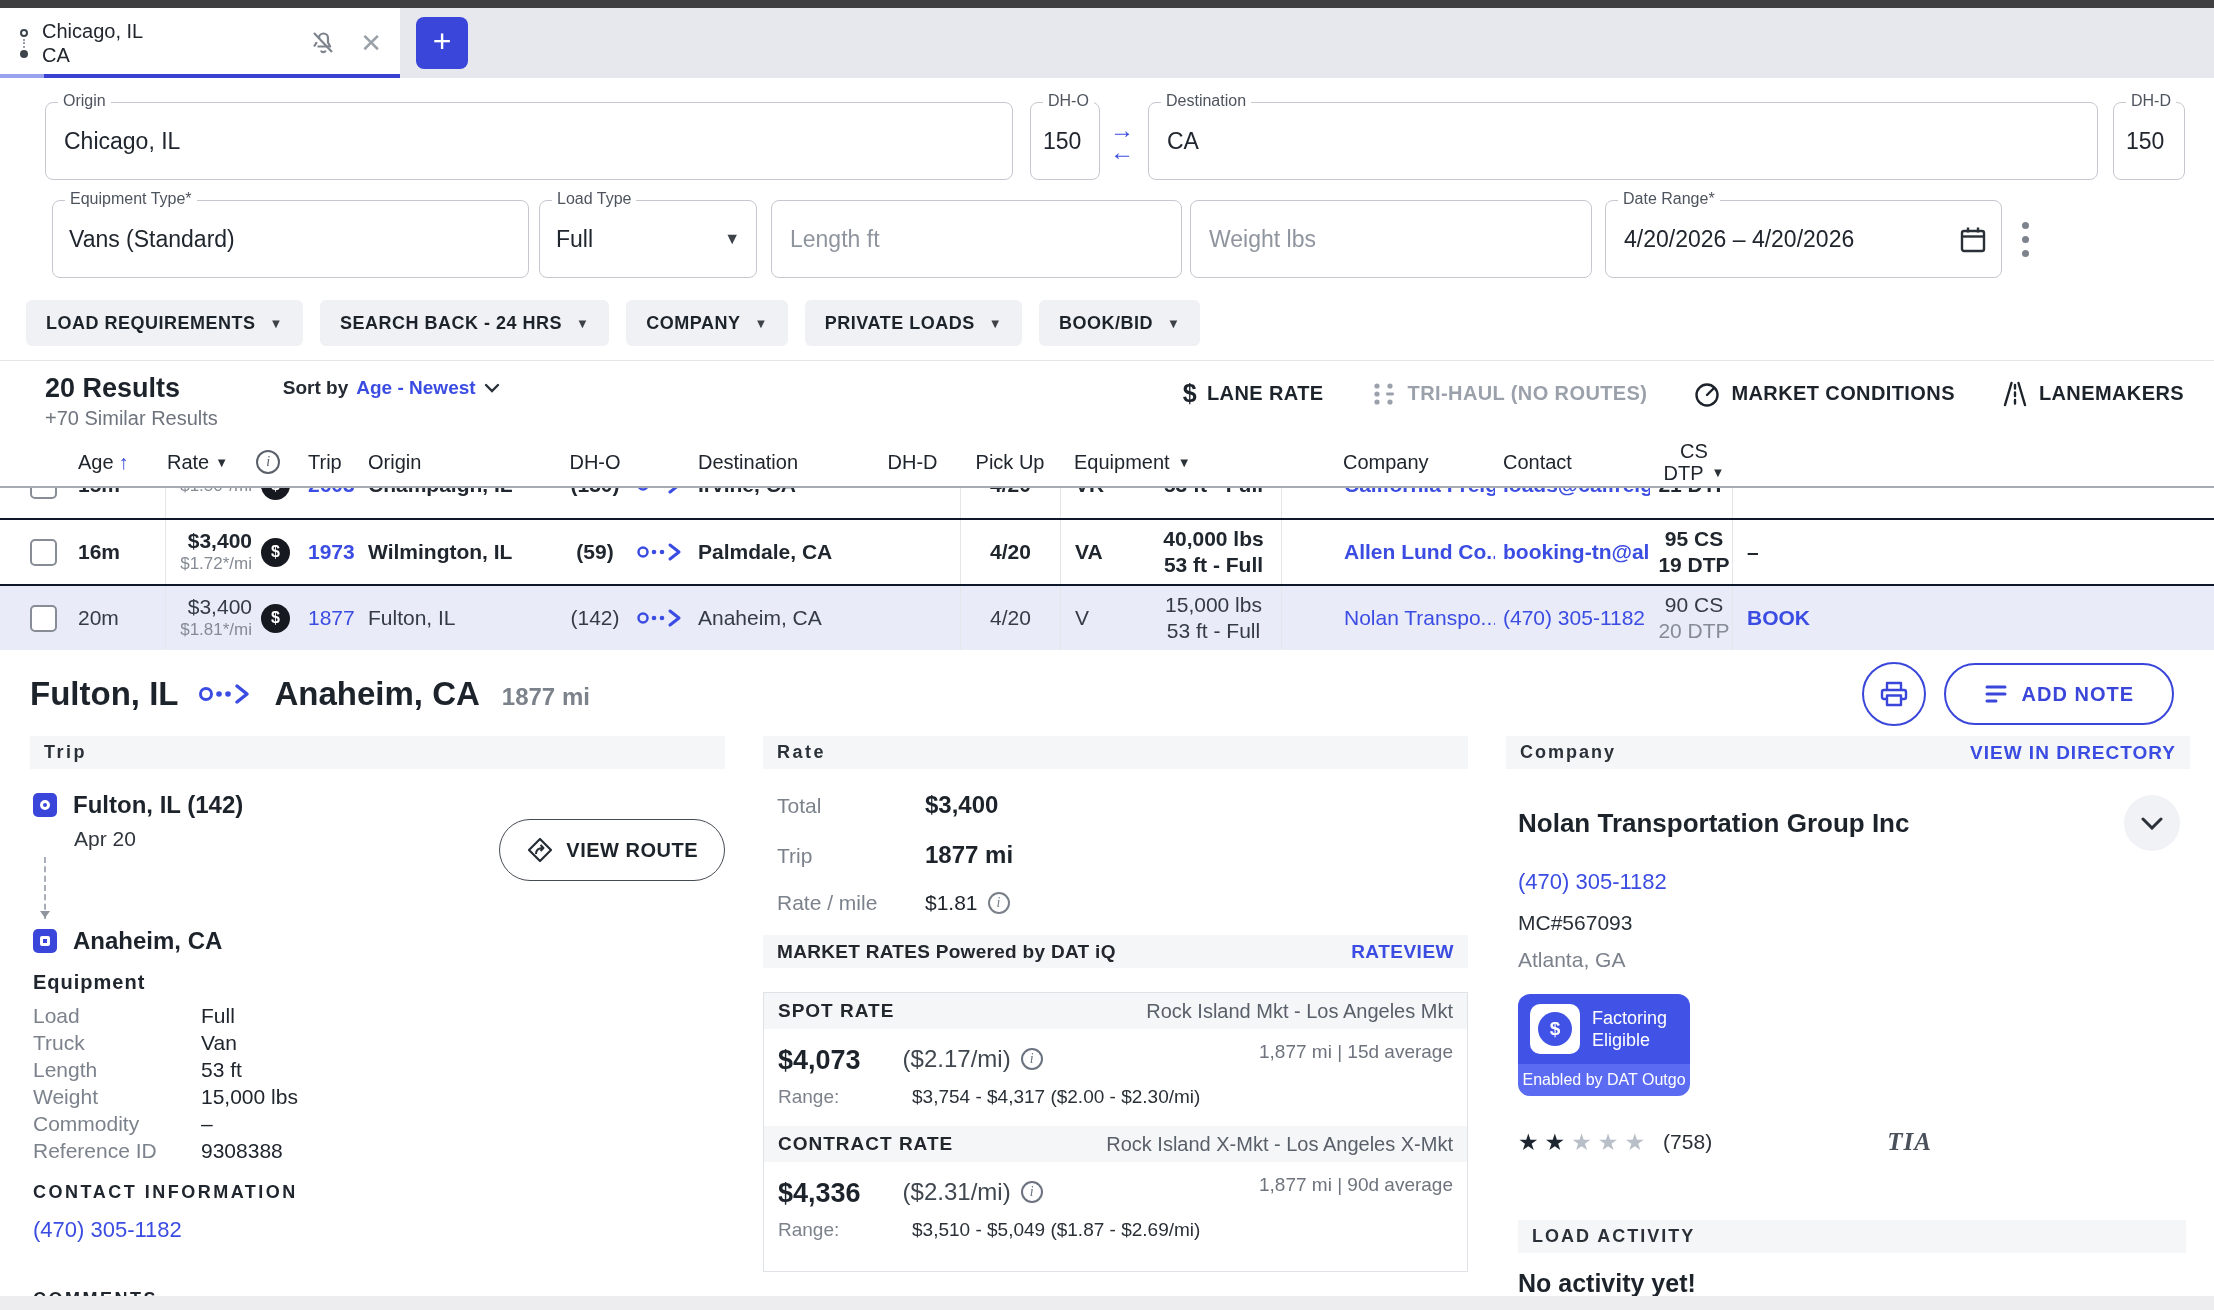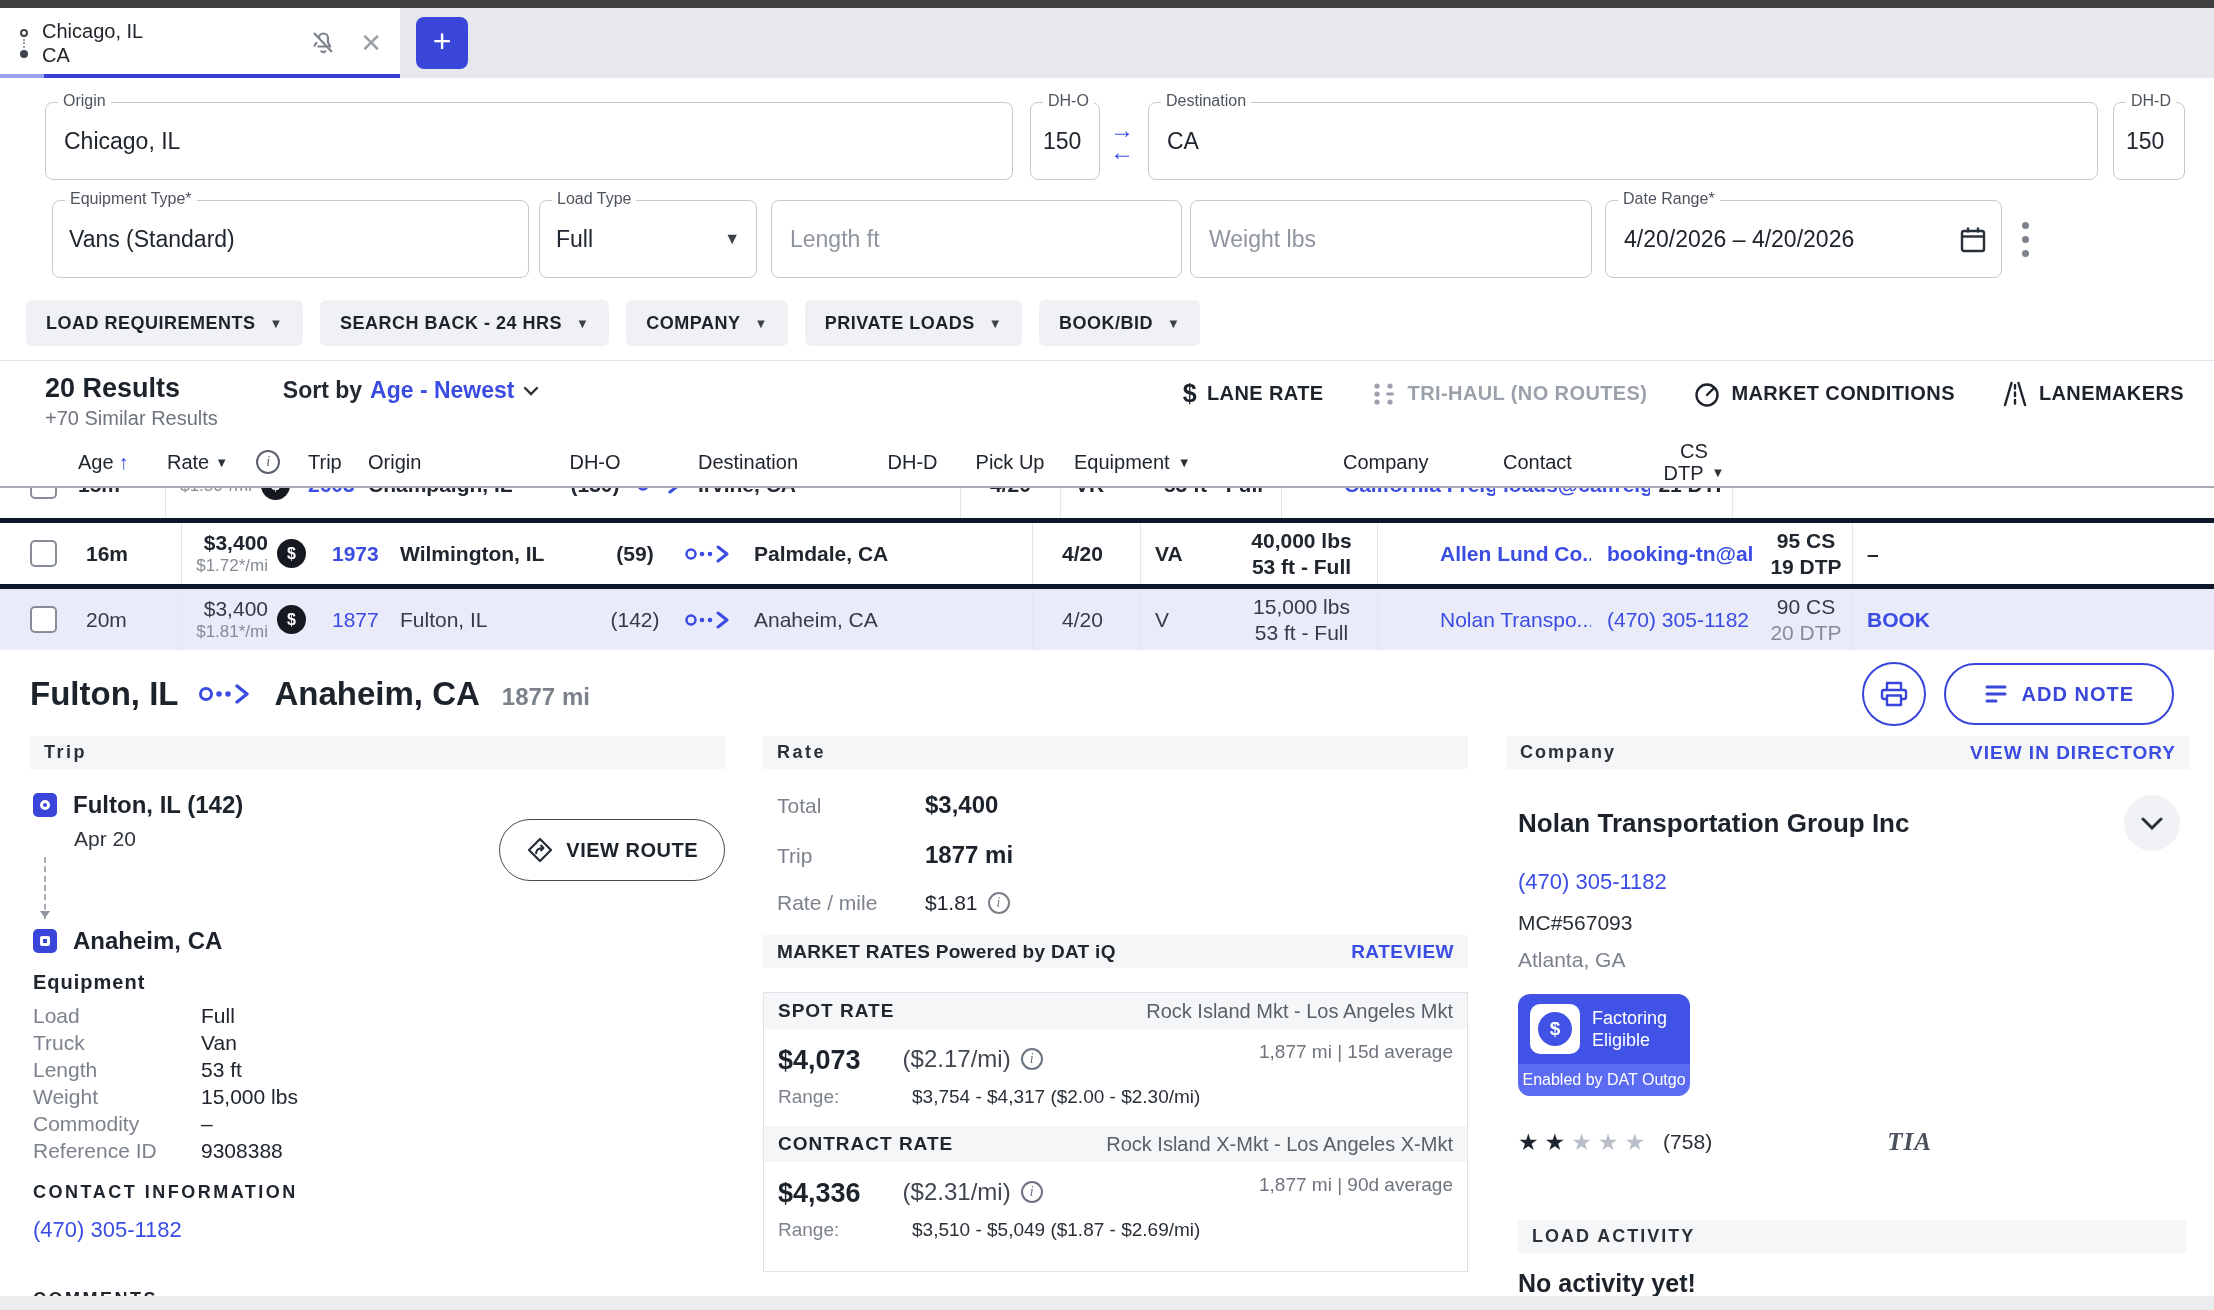--- a/index.html
+++ b/index.html
@@ -60,21 +60,21 @@
   .chips { display:flex; gap:17px; padding:2px 0 14px 26px; border-bottom:1px solid #e3e5e9; background:#fff; }
   .chip { height:46px; background:#f0f1f4; border-radius:6px; display:flex; align-items:center;
     gap:14px; padding:0 20px; font-size:18px; font-weight:bold; color:#1d232b; letter-spacing:0.5px; cursor:pointer; }
   .chip .caret { font-size:13px; }
 
   
   .reshead { display:flex; align-items:flex-start; padding:12px 30px 8px 45px; }
   .rescount { font-size:27px; font-weight:bold; color:#1d232b; line-height:30px; }
   .ressim { font-size:20px; color:#6e747e; margin-top:4px; }
   .sortby { display:flex; align-items:center; gap:8px; margin-left:65px; margin-top:4px;
-    font-size:23px; font-weight:bold; color:#242a32; cursor:pointer; }
+    font-size:19px; font-weight:bold; color:#242a32; cursor:pointer; }
   .sortval { color:#3b4ce2; }
   .rtools { margin-left:auto; display:flex; align-items:center; gap:46px; margin-top:6px; }
   .rtool { display:flex; align-items:center; gap:10px; font-size:20px; font-weight:bold;
     color:#1d232b; letter-spacing:0.4px; cursor:pointer; white-space:nowrap; }
   .rtool.disabled { color:#9ba1ab; }
   .dollar-ic { font-size:25px; font-weight:bold; }
 
   
   .lheader, .lrow { display:grid;
     grid-template-columns:70px 95px 135px 60px 200px 70px 60px 175px 95px 100px 80px 141px 214px 155px 82px 1fr; }
@@ -86,21 +86,21 @@
   .up-arrow { color:#3b4ce2; font-weight:bold; font-size:20px; }
   .mini-caret { font-size:13px; color:#2b3138; }
   .info-ic { width:24px; height:24px; border:2px solid #5a616b; border-radius:50%; color:#5a616b;
     font-size:14px; font-style:italic; font-family:"Liberation Serif",serif; display:inline-flex;
     align-items:center; justify-content:center; flex:0 0 auto; }
   .h-rate .info-ic { margin-left:22px; }
   .h-csdtp { flex-direction:column; align-items:flex-start; padding-left:6px; line-height:22px; }
   .rows-viewport { height:162px; overflow:hidden; }
   .rows-inner { margin-top:-36px; }
   .lrow { height:66px; font-size:21px; }
-  .lrow + .lrow { border-top:5px solid #0f172a;gap:8px; }
+  .lrow + .lrow { border-top:2px solid #0f172a; }
   .lrow > div { display:flex; align-items:center; height:100%; }
   .lrow.bold { font-weight:bold; }
   .lrow.viewed { background:#e9ebf9; color:#343b44; }
   .c-check { padding-left:30px; }
   .cbox { width:27px; height:27px; border:2px solid #878d96; border-radius:5px; background:#fff; cursor:pointer; }
   .c-age { padding-left:8px; }
   .c-rate { justify-content:flex-end; gap:9px; padding-right:10px; border-left:1px solid #e4e6ea; }
   .rate-stack { display:flex; flex-direction:column; align-items:flex-end; line-height:23px; }
   .rate-sub { font-size:17px; color:#858b94; font-weight:normal; }
   .rate-badge { width:29px; height:29px; border-radius:50%; background:#16191f; color:#fff; font-size:16px;

